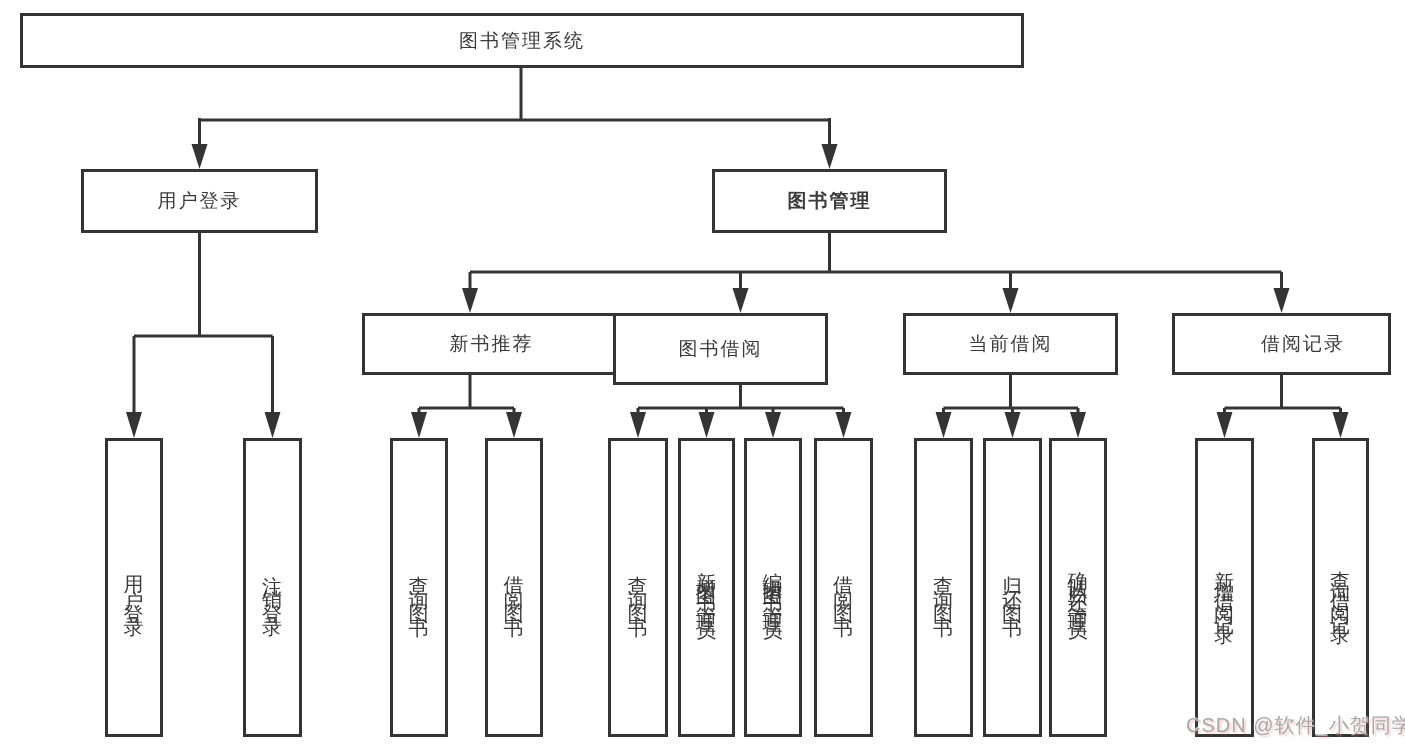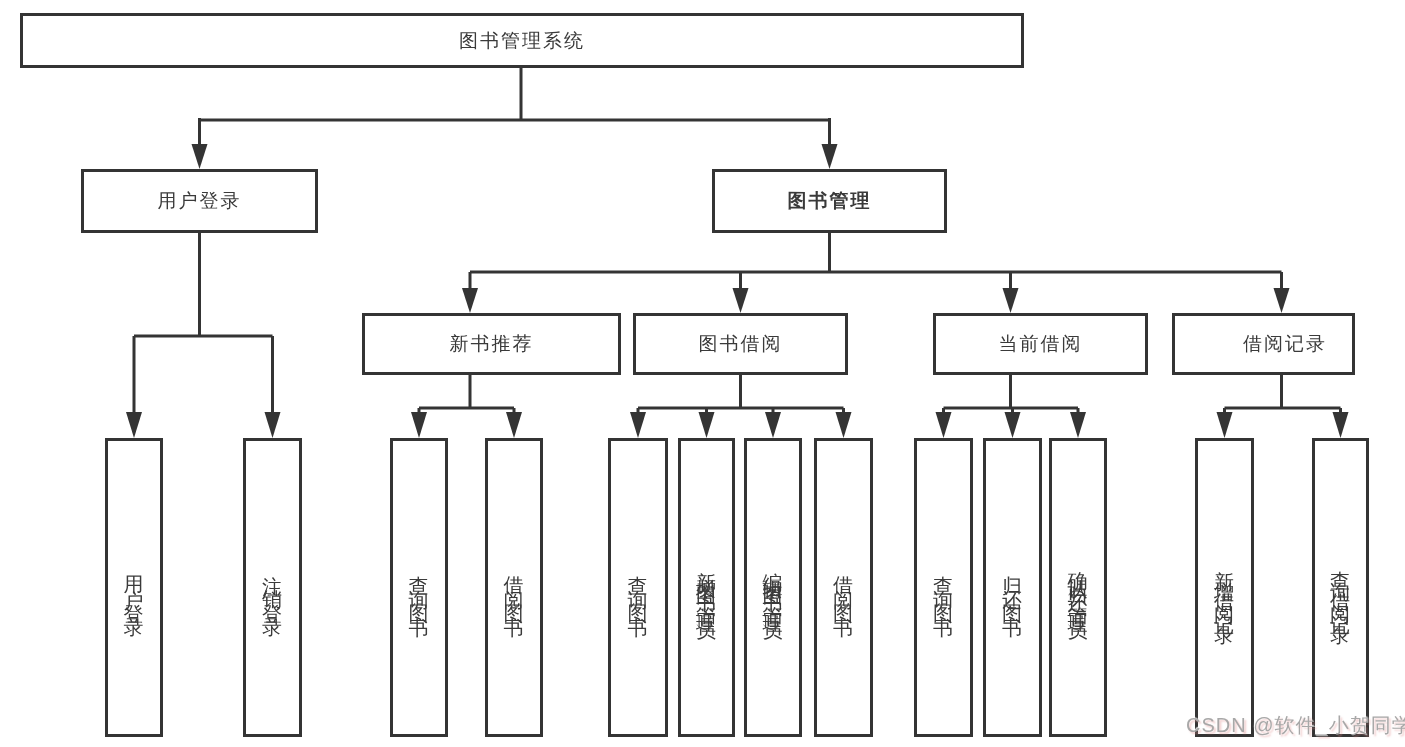--- a/index.html
+++ b/index.html
@@ -85,27 +85,27 @@
   <div class="node" style="left:81px;top:169px;width:237px;height:64px;">
     <span class="h-label">用户登录</span>
   </div>
   <div class="node" style="left:712px;top:169px;width:235px;height:64px;font-weight:bold;">
     <span class="h-label">图书管理</span>
   </div>
 
   <div class="node" style="left:362px;top:313px;width:259px;height:62px;">
     <span class="h-label">新书推荐</span>
   </div>
-  <div class="node" style="left:633px;top:313px;width:215px;height:62px;">
+  <div class="node" style="left:613px;top:313px;width:215px;height:72px;">
     <span class="h-label">图书借阅</span>
   </div>
-  <div class="node" style="left:933px;top:313px;width:215px;height:62px;">
+  <div class="node" style="left:903px;top:313px;width:215px;height:62px;">
     <span class="h-label">当前借阅</span>
   </div>
-  <div class="node" style="left:1172px;top:313px;width:183px;height:62px;padding-left:43px;">
+  <div class="node" style="left:1172px;top:313px;width:219px;height:62px;padding-left:43px;">
     <span class="h-label">借阅记录</span>
   </div>
 
   <div class="node" style="left:105px;top:438px;width:58px;height:299px;">
     <span class="v-label">用户登录</span>
   </div>
   <div class="node" style="left:243px;top:438px;width:59px;height:299px;">
     <span class="v-label">注销登录</span>
   </div>
 

